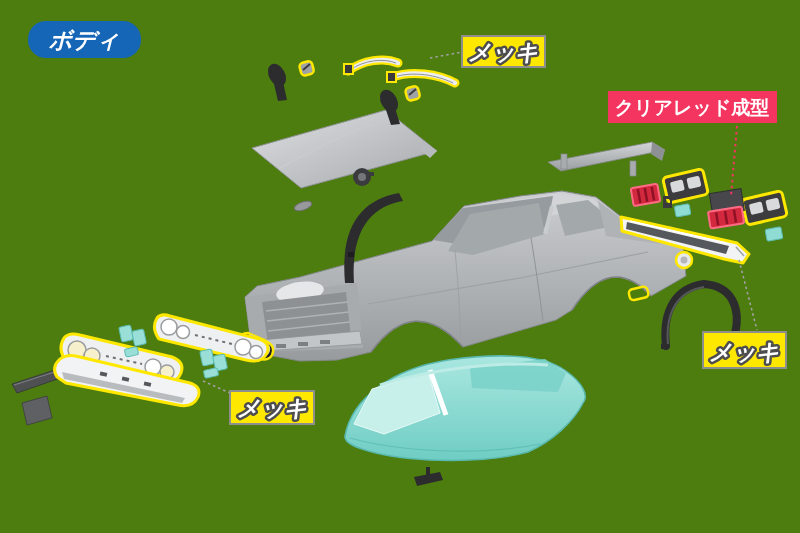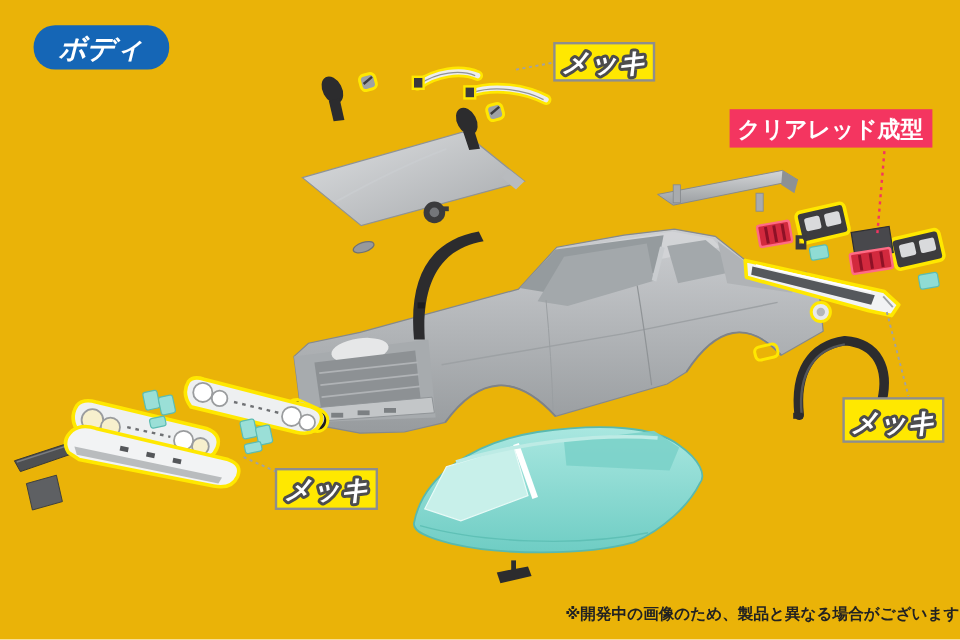--- a/index.html
+++ b/index.html
@@ -1,16 +1,16 @@
 <!DOCTYPE html>
 <html><head>
 <meta charset="utf-8">
 <style>
   html,body{margin:0;padding:0;background:#fff;}
-  #stage{position:relative;width:800px;height:533px;background:#eab308;overflow:hidden;
+  #stage{position:relative;width:800px;height:533px;background:#4d7c0f;overflow:hidden;
          font-family:"DejaVu Sans","Liberation Sans",sans-serif;}
   #stage svg{position:absolute;left:0;top:0;}
   .callout-text{font-family:"DejaVu Sans","Liberation Sans",sans-serif;font-weight:bold;font-style:italic;
                 fill:#ffffff;stroke:#4d4d4d;stroke-width:5px;paint-order:stroke;stroke-linejoin:round;}
   .badge-text{font-family:"DejaVu Sans","Liberation Sans",sans-serif;font-weight:bold;font-style:italic;fill:#ffffff;}
   .pink-text{font-family:"DejaVu Sans","Liberation Sans",sans-serif;font-weight:bold;fill:#ffffff;}
   #footnote{position:absolute;left:471px;top:503px;width:325px;font-size:13px;font-weight:bold;
             color:#222;letter-spacing:0px;white-space:nowrap;}
 </style>
 </head>
@@ -284,15 +284,14 @@
     <rect x="703" y="332" width="83" height="36" fill="#ffe800" stroke="#8e8e8e" stroke-width="2"></rect>
     <text class="callout-text" x="744" y="360" font-size="23" text-anchor="middle">メッキ</text>
   </g>
 
   <g>
     <rect x="230" y="391" width="84" height="33" fill="#ffe800" stroke="#8e8e8e" stroke-width="2"></rect>
     <text class="callout-text" x="272" y="416" font-size="23" text-anchor="middle">メッキ</text>
   </g>
 </svg>
 
-<div id="footnote">※開発中の画像のため、製品と異なる場合がございます</div>
 
 </div>
 
 </body></html>

